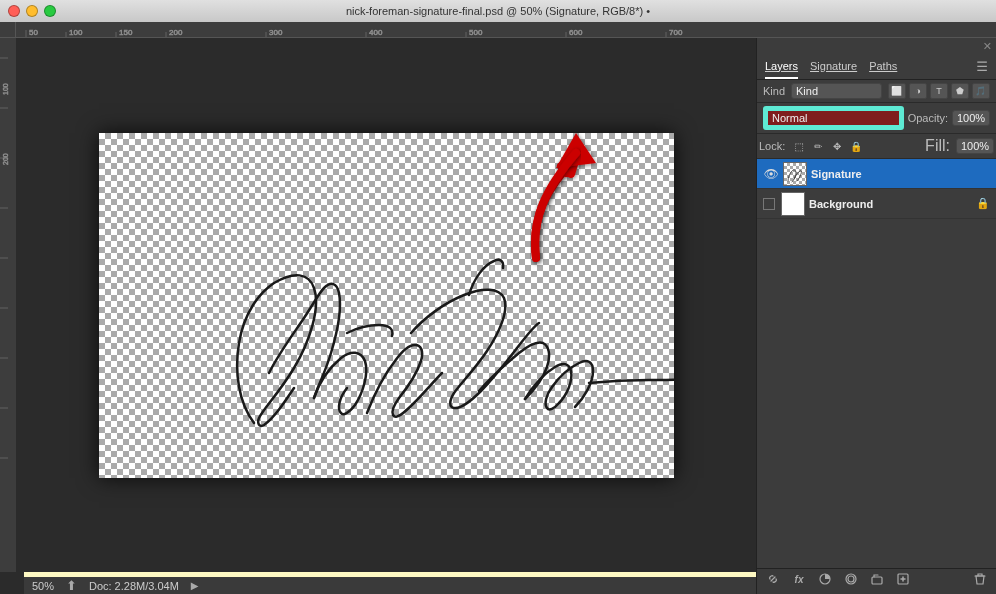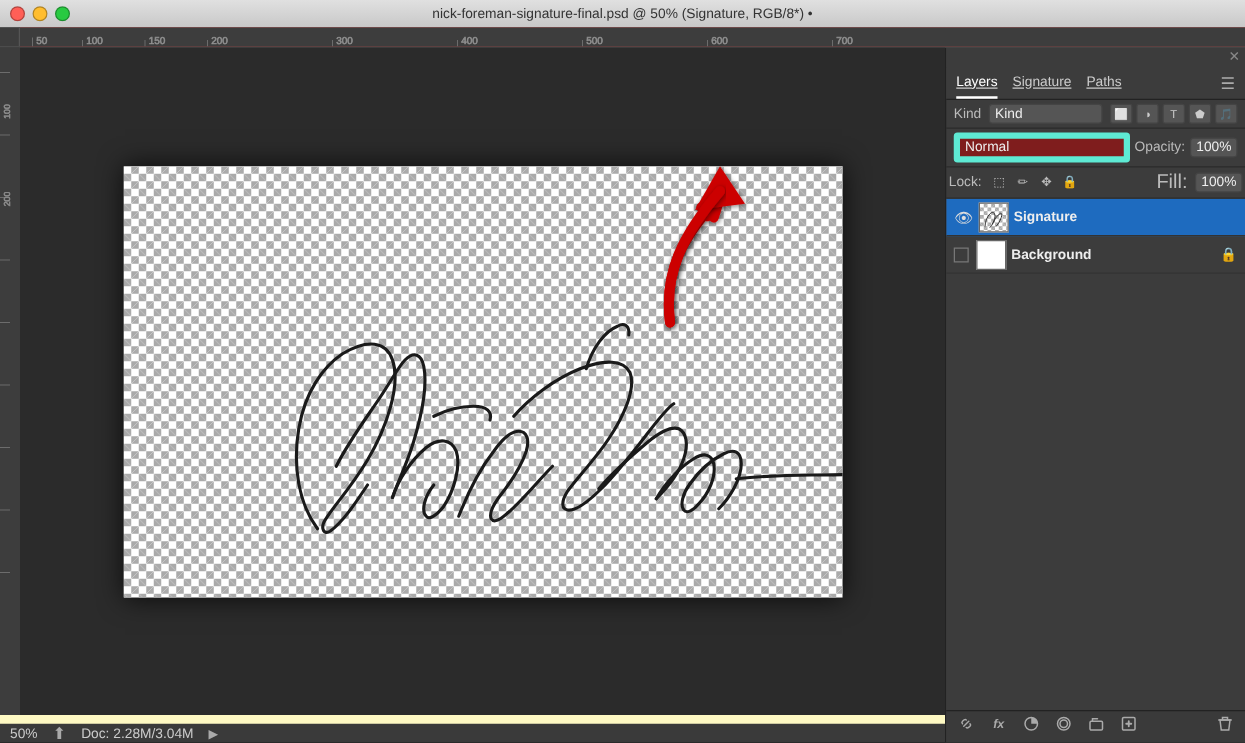--- a/index.html
+++ b/index.html
@@ -147,26 +147,27 @@
       position: absolute;
       top: 0; left: 0;
       width: 100%;
       height: 100%;
     }
 
     
     .status-bar {
       height: 22px;
       background: #3a3a3a;
-      border-top: 7px solid #fef9c3;
+      border-top: 5px solid #fef9c3;
       display: flex;
       align-items: center;
       padding: 0 8px;
       gap: 12px;
       flex-shrink: 0;
+      margin-left: 24px;
     }
     .status-zoom {
       color: #ccc;
       font-size: 11px;
     }
     .status-icon {
       color: #aaa;
       font-size: 13px;
       cursor: pointer;
     }

